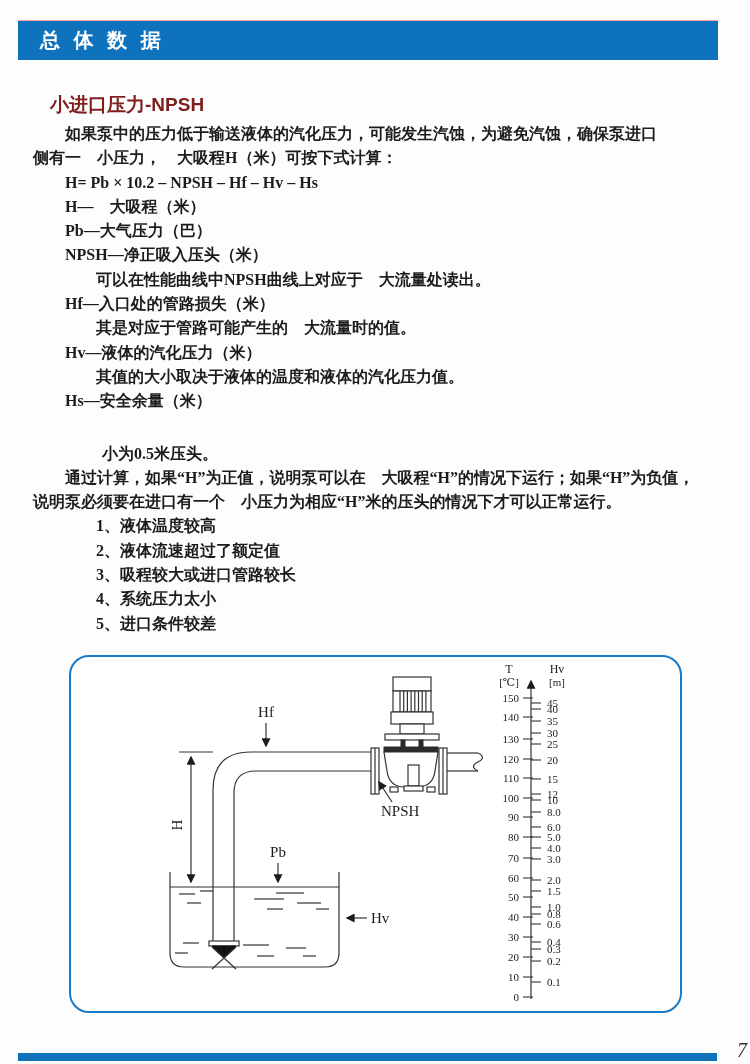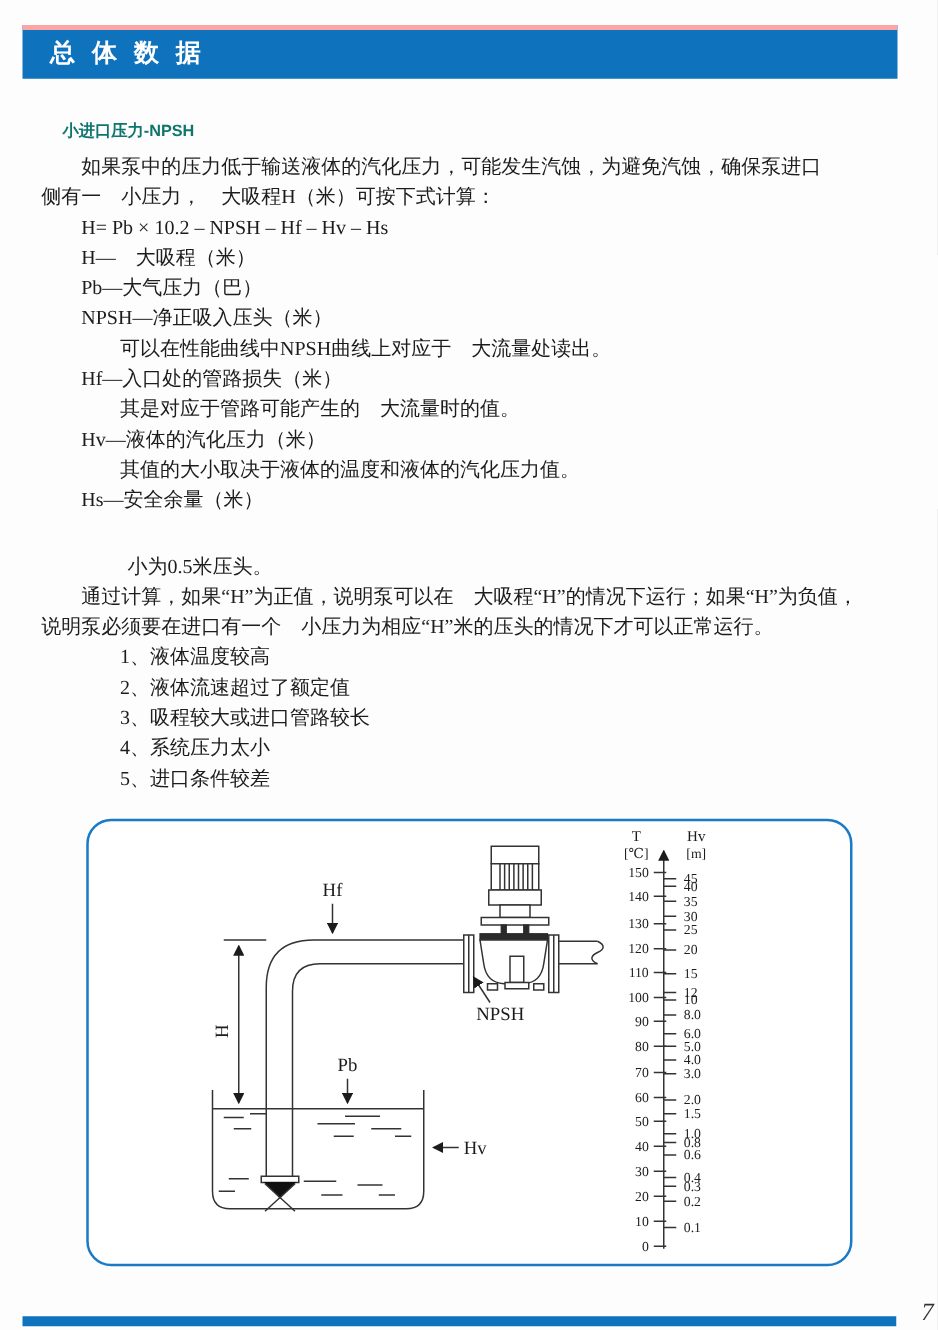--- a/index.html
+++ b/index.html
@@ -1,27 +1,27 @@
 <!DOCTYPE html>
 <html><head>
 <meta charset="utf-8">
 <style>
   html,body{margin:0;padding:0;background:#e8e8e8;}
   .page{position:relative;width:750px;height:1064px;background:#fdfdfd;overflow:hidden;
         font-family:"Liberation Serif","DejaVu Serif",serif;}
   
   .header-bar{position:absolute;left:18px;top:20px;width:700px;height:39px;
-        background:#0e72bd;border-top:4px solid #fca5a5;}
+        background:#0e72bd;border-top:1px solid #fca5a5;}
   .header-bar span{display:block;color:#ffffff;font-family:"Liberation Sans","DejaVu Sans",sans-serif;
         font-weight:bold;font-size:20px;letter-spacing:4px;line-height:39px;padding-left:22px;}
   
   .article{position:absolute;left:33px;top:91px;width:692px;color:#1c1c1c;}
   .doc-title{font-family:"Liberation Sans","DejaVu Sans",sans-serif;font-weight:bold;
-        font-size:13px;padding-left:17px;height:31px;line-height:28px;color:#0f766e;}
-  .ln{font-size:16px;line-height:24.3px;height:24.3px;white-space:pre;}
+        font-size:19px;padding-left:17px;height:31px;line-height:28px;color:#7f1d1d;}
+  .ln{font-size:16px;line-height:24.3px;height:24.3px;white-space:pre;font-weight:bold;}
   .ind1{padding-left:32px;}
   .ind2{padding-left:63px;}
   .ind2b{padding-left:69px;margin-top:28px;}
   
   .diagram-box{position:absolute;left:69px;top:655px;width:609px;height:354px;
         border:2px solid #1b7ac6;border-radius:20px;background:#ffffff;}
   svg text{font-family:"Liberation Serif","DejaVu Serif",serif;fill:#1c1c1c;}
   .dlabel{font-size:15px;}
   .shead{font-size:12px;}
   .sunit{font-size:11px;}

